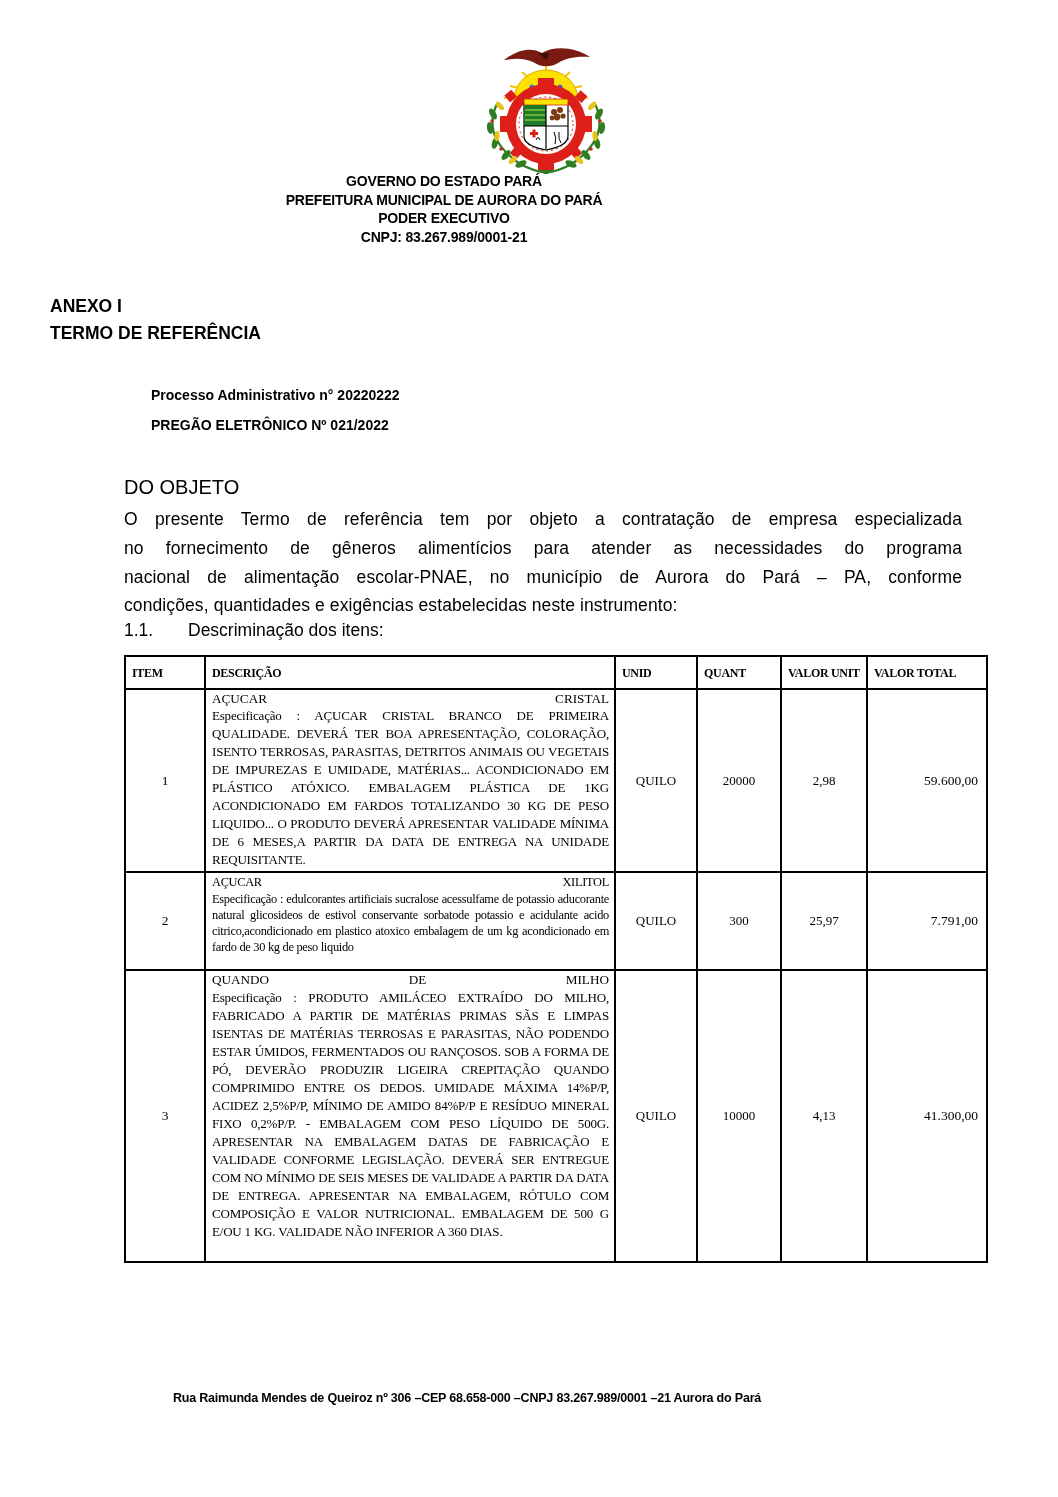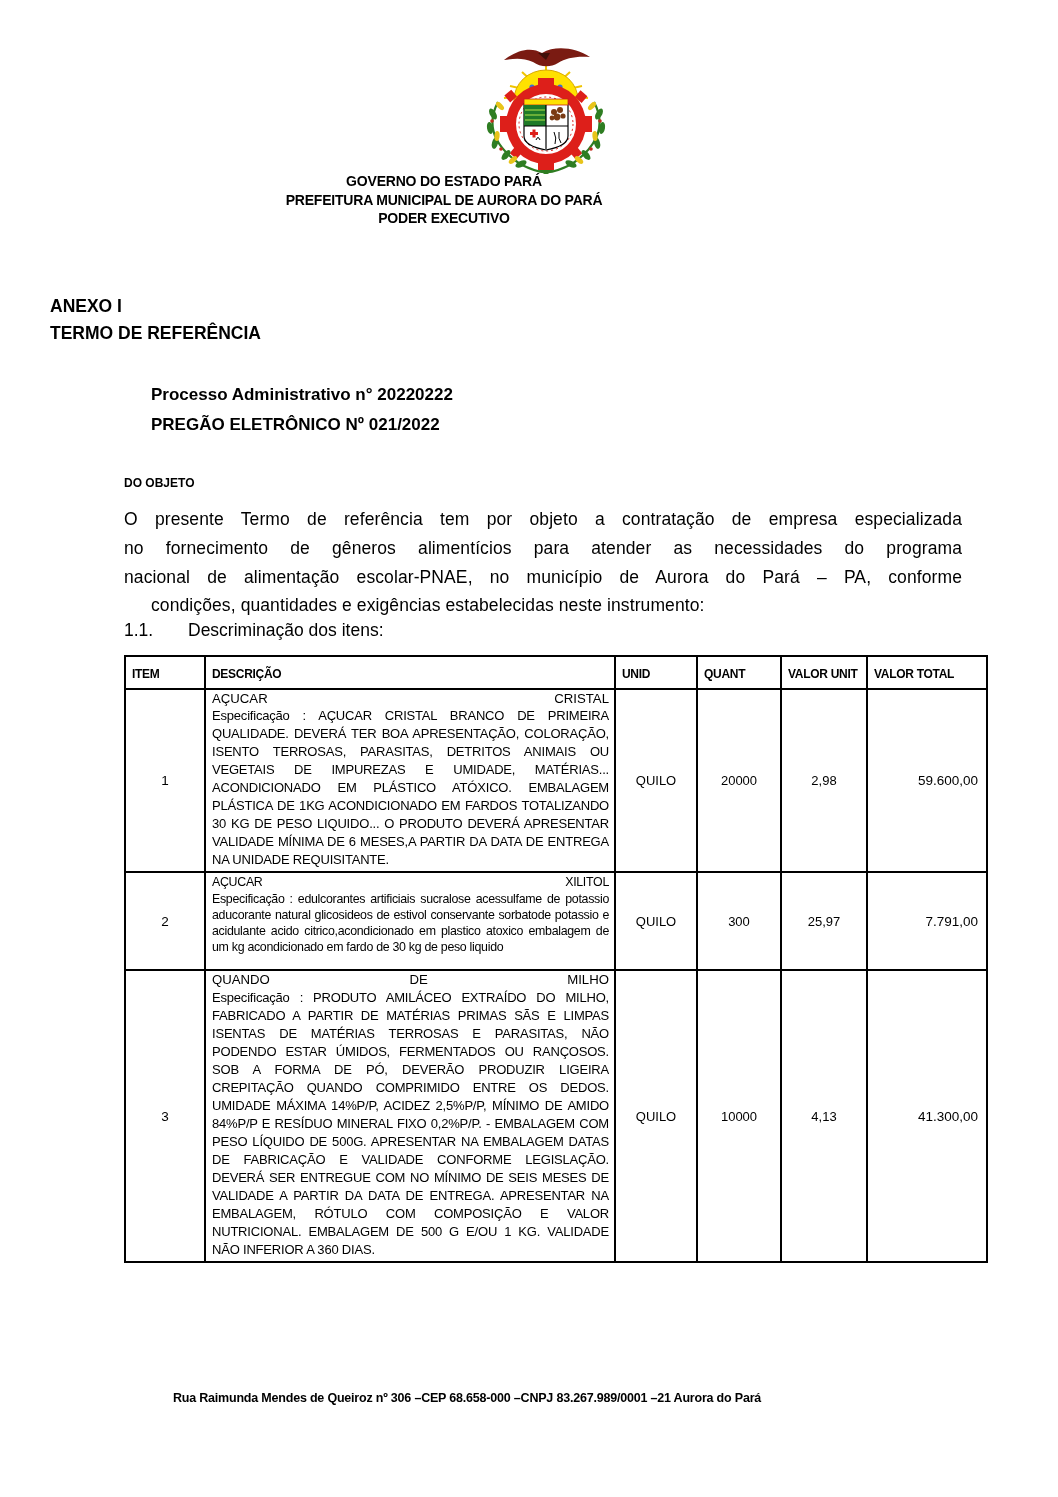--- a/index.html
+++ b/index.html
@@ -22,49 +22,50 @@
     letter-spacing:-0.2px;
   }
   
   .doc-title{
     position:absolute;left:0;top:293px;width:1058px;
     padding-left:50px;box-sizing:border-box;
     text-align:left;font-weight:bold;font-size:17.5px;line-height:27px;
   }
   .process-block{
     position:absolute;left:151px;top:380px;
-    font-weight:bold;font-size:17px;line-height:30px;
+    font-weight:bold;font-size:14px;line-height:30px;
   }
   
   .object-heading{
     position:absolute;left:124px;top:476px;
-    font-weight:bold;font-size:12px;
+    font-weight:normal;font-size:20px;
   }
   .object-paragraph{
     position:absolute;left:124px;top:505px;width:838px;
     font-size:17.5px;line-height:28.8px;
     letter-spacing:0.1px;
   }
   .object-paragraph .just{text-align:justify;text-align-last:justify;}
-  .object-paragraph .last{text-align:left;margin-left:27px;}
+  .object-paragraph .last{text-align:left;}
   .items-heading{
     position:absolute;left:124px;top:620px;
     font-size:17.5px;
   }
   .items-heading .num{display:inline-block;width:64px;}
   
   .items-table{
     position:absolute;left:124px;top:655px;
     border-collapse:collapse;table-layout:fixed;width:862px;
   }
   .items-table th,.items-table td{
     border:2px solid #000;
     padding:0;margin:4px;
     font-size:13px;
     overflow:hidden;
+    font-family:Liberation Serif, serif;
   }
   .items-table thead th{
     height:29px;
     font-size:12px;font-weight:bold;letter-spacing:-0.3px;
     text-align:left;vertical-align:middle;
     padding:2px 0 0 6px;
   }
   .col-item{width:80px;}
   .col-desc{width:410px;}
   .col-unid{width:82px;}
@@ -198,20 +199,21 @@
           <circle cx="115" cy="105" r="1.8"></circle>
       </g>
       <path d="M62,126 L78,126 L70,131 Z" fill="#2e7d22"></path>
     </svg>
   </div>
 
   <div class="org-block">
     <div>GOVERNO DO ESTADO PARÁ</div>
     <div>PREFEITURA MUNICIPAL DE AURORA DO PARÁ</div>
     <div>PODER EXECUTIVO</div>
+    <div>CNPJ: 83.267.989/0001-21</div>
   </div>
 
   <div class="doc-title">
     <div>ANEXO I</div>
     <div>TERMO DE REFERÊNCIA</div>
   </div>
 
   <div class="process-block">
     <div>Processo Administrativo n° 20220222</div>
     <div>PREGÃO ELETRÔNICO Nº 021/2022</div>

